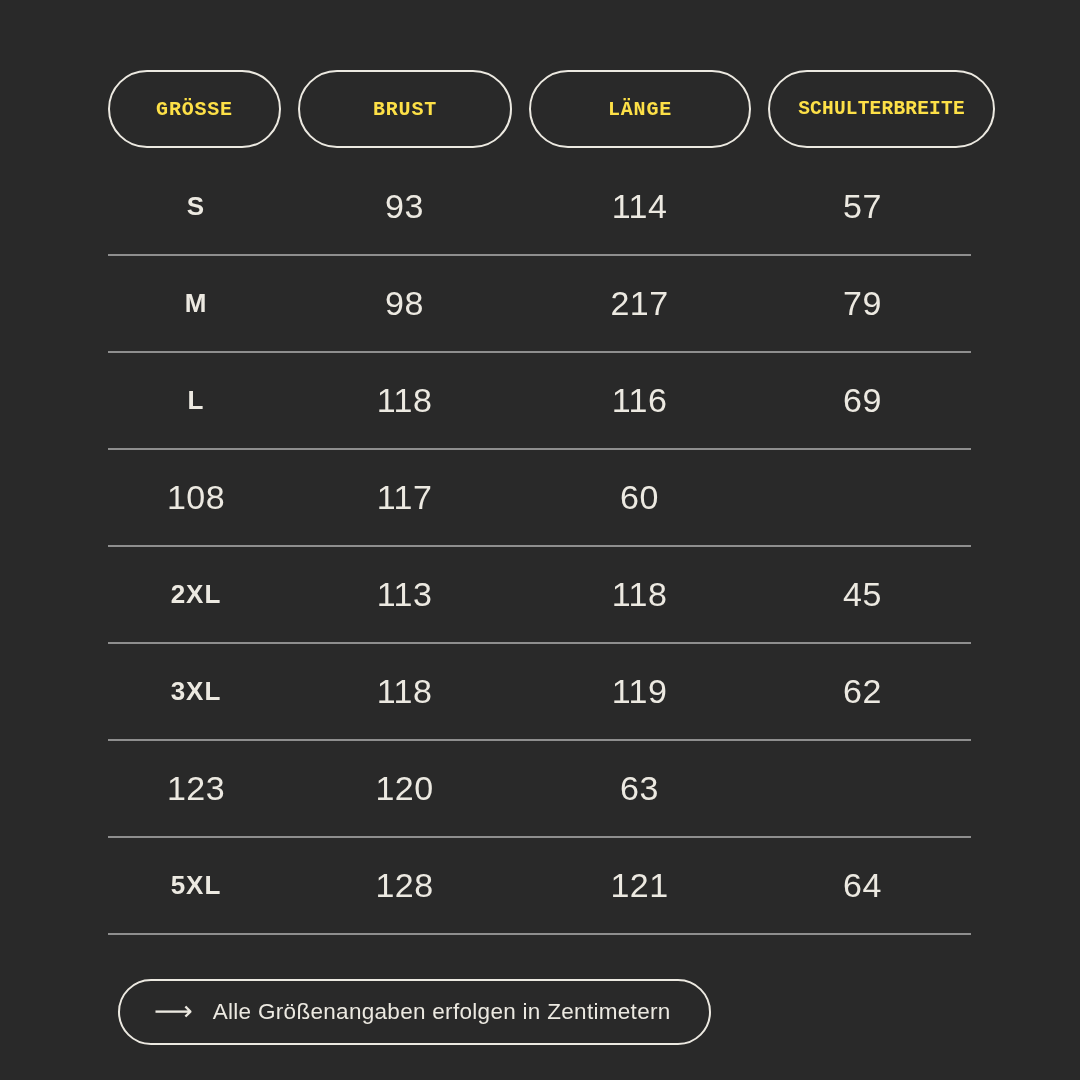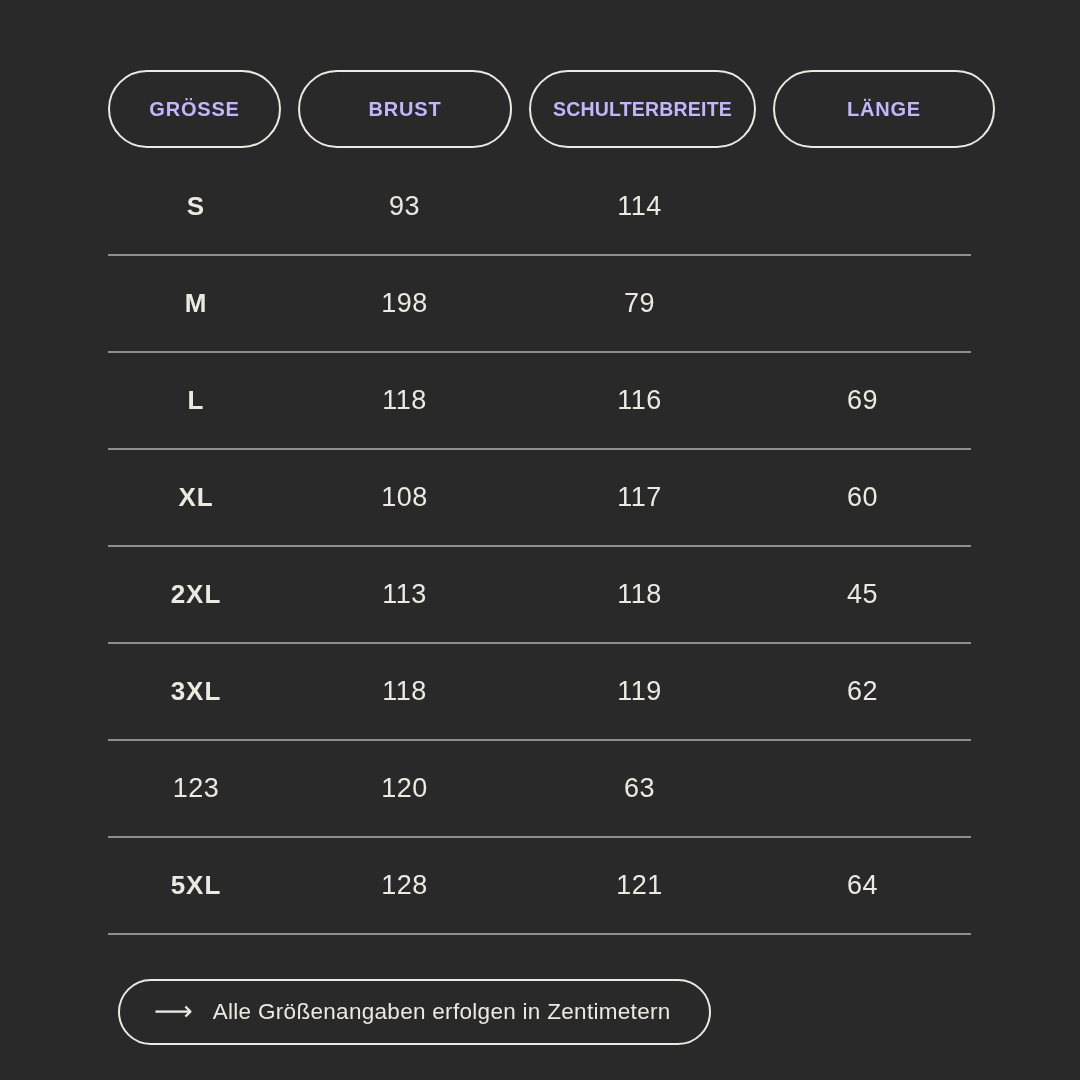--- a/index.html
+++ b/index.html
@@ -24,43 +24,44 @@
   .pill {
     height: 78px;
     border: 2px solid #ece9e1;
     border-radius: 40px;
     display: flex;
     align-items: center;
     justify-content: center;
     font-weight: bold;
     font-size: 20px;
     letter-spacing: 0.8px;
-    color: #c4b5fd;
+    color: #fde047;
     white-space: nowrap;
+    font-family: Liberation Mono, monospace;
   }
   .pill.c1 { width: 173px; }
   .pill.c2 { width: 214px; }
   .pill.c3 { width: 222px; }
   .pill.c4 { width: 227px; font-size: 19.5px; letter-spacing: 0.2px; }
   
   .rows {
     margin-left: 108px;
     width: 863px;
     margin-top: 11px;
   }
   .row {
     display: grid;
     grid-template-columns: 176px 241px 229px 217px;
     align-items: center;
     height: 97px;
     border-bottom: 2px solid #8e8e8e;
   }
   .cell {
     text-align: center;
-    font-size: 27px;
+    font-size: 34px;
     color: #ece9e1;
     letter-spacing: 0.5px;
   }
   .cell.size {
     font-weight: bold;
     font-size: 26px;
     letter-spacing: 1px;
   }
   
   .footer-pill {
@@ -91,47 +92,48 @@
 
 <div class="canvas">
 
   <div class="header-row">
     <div class="pill c1">
         <span>GRÖSSE</span>
       </div>
     <div class="pill c2">
         <span>BRUST</span>
       </div>
+    <div class="pill c3">
+        <span>LÄNGE</span>
+      </div>
     <div class="pill c4">
         <span>SCHULTERBREITE</span>
-      </div>
-    <div class="pill c3">
-        <span>LÄNGE</span>
       </div>
   </div>
 
   <div class="rows">
     <div class="row">
       <div class="cell size">S</div>
       <div class="cell">93</div>
       <div class="cell">114</div>
+      <div class="cell">57</div>
     </div>
     <div class="row">
       <div class="cell size">M</div>
-      <div class="cell">198</div>
+      <div class="cell">98</div>
+      <div class="cell">217</div>
       <div class="cell">79</div>
     </div>
     <div class="row">
       <div class="cell size">L</div>
       <div class="cell">118</div>
       <div class="cell">116</div>
       <div class="cell">69</div>
     </div>
     <div class="row">
-      <div class="cell size">XL</div>
       <div class="cell">108</div>
       <div class="cell">117</div>
       <div class="cell">60</div>
     </div>
     <div class="row">
       <div class="cell size">2XL</div>
       <div class="cell">113</div>
       <div class="cell">118</div>
       <div class="cell">45</div>
     </div>

